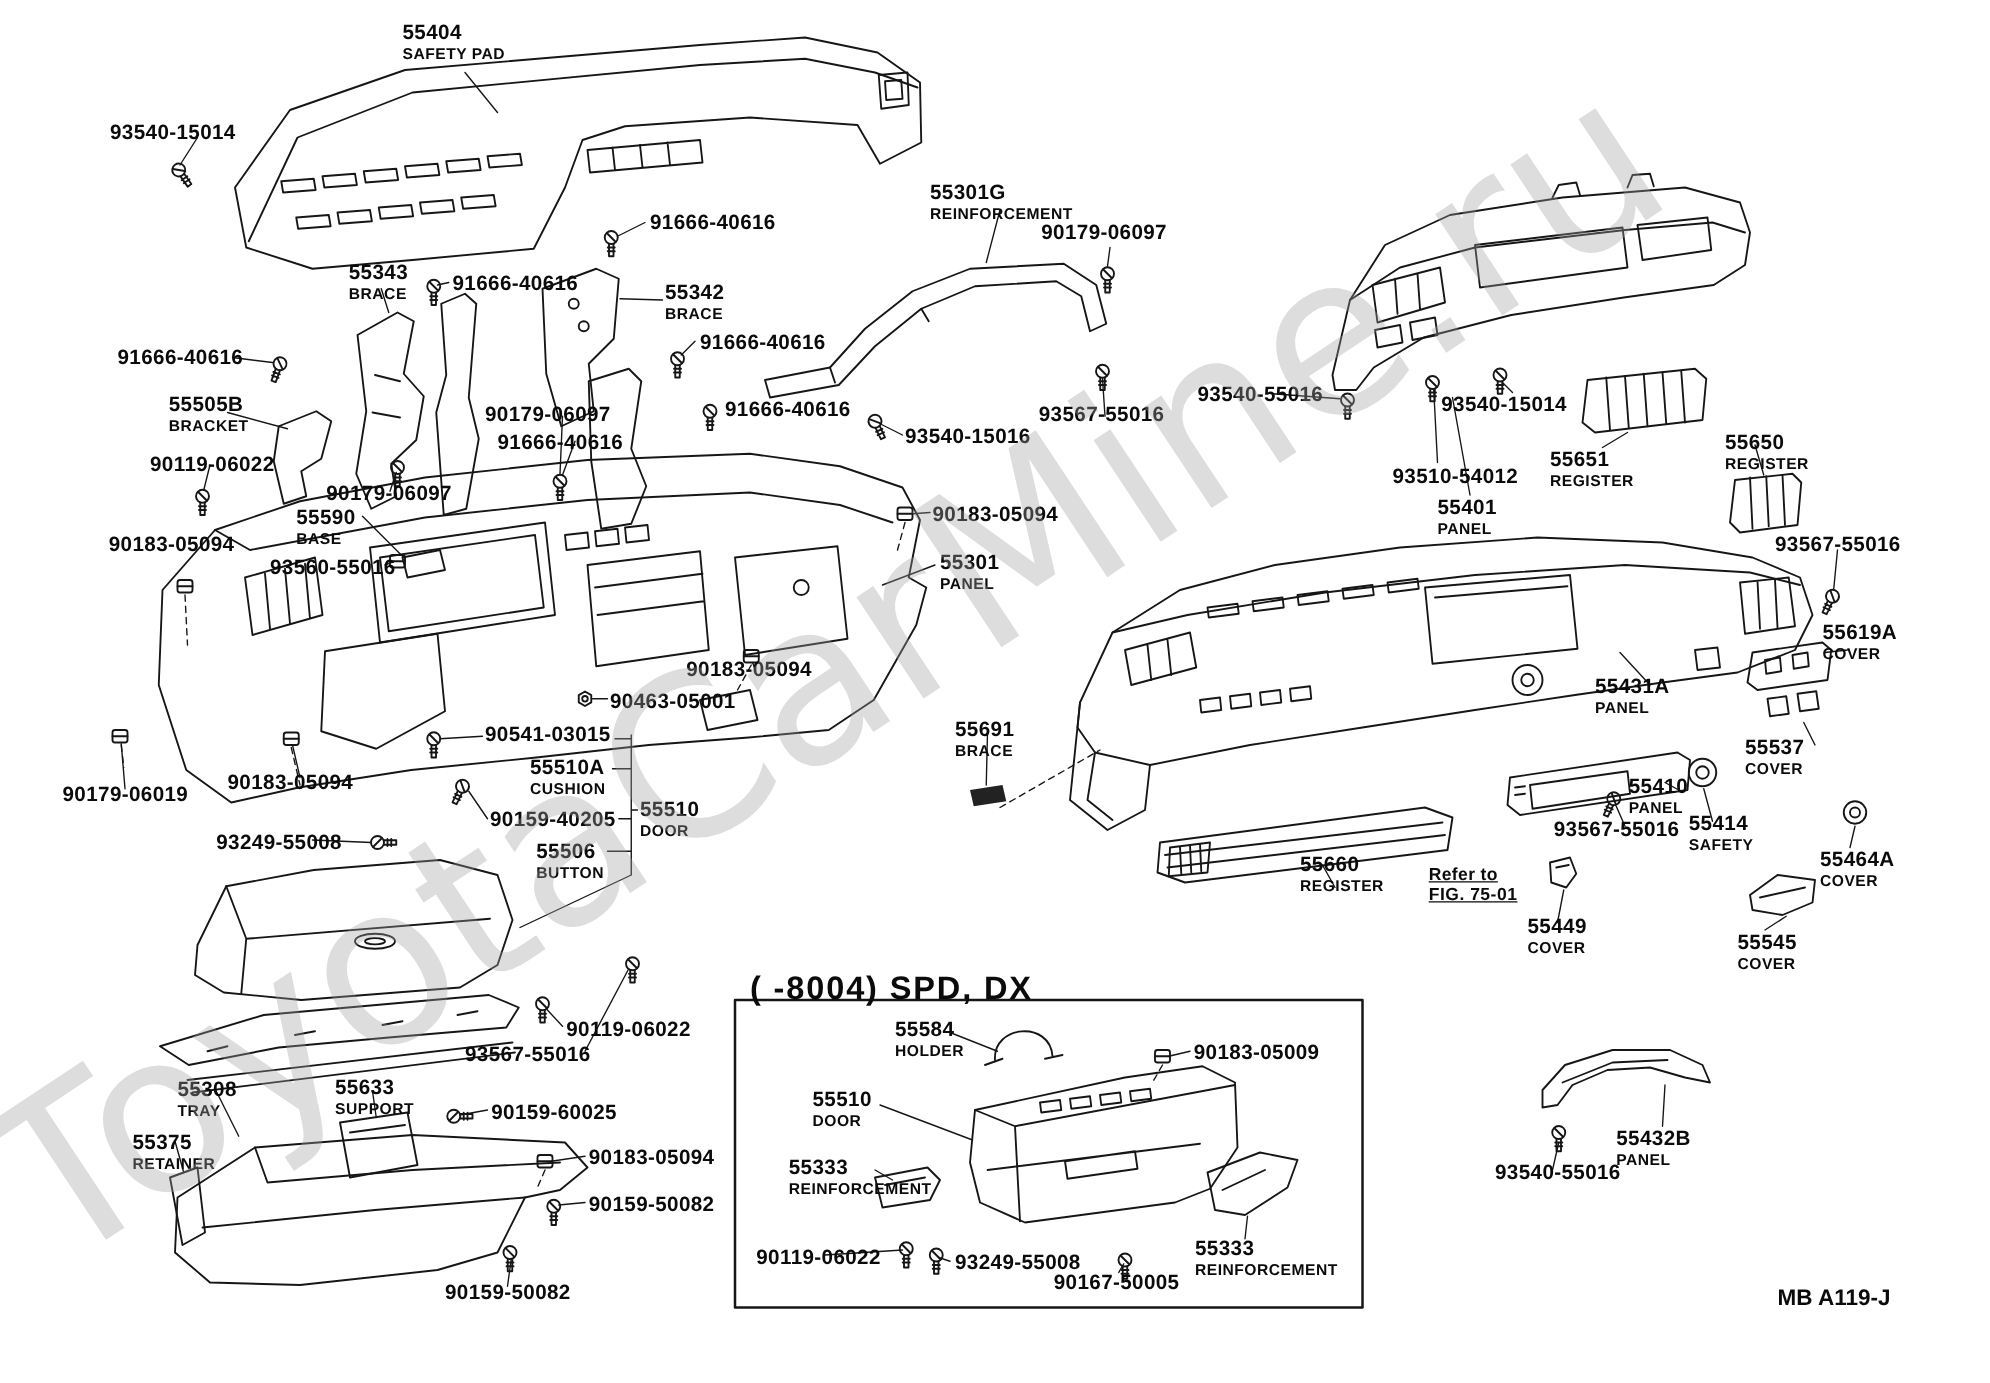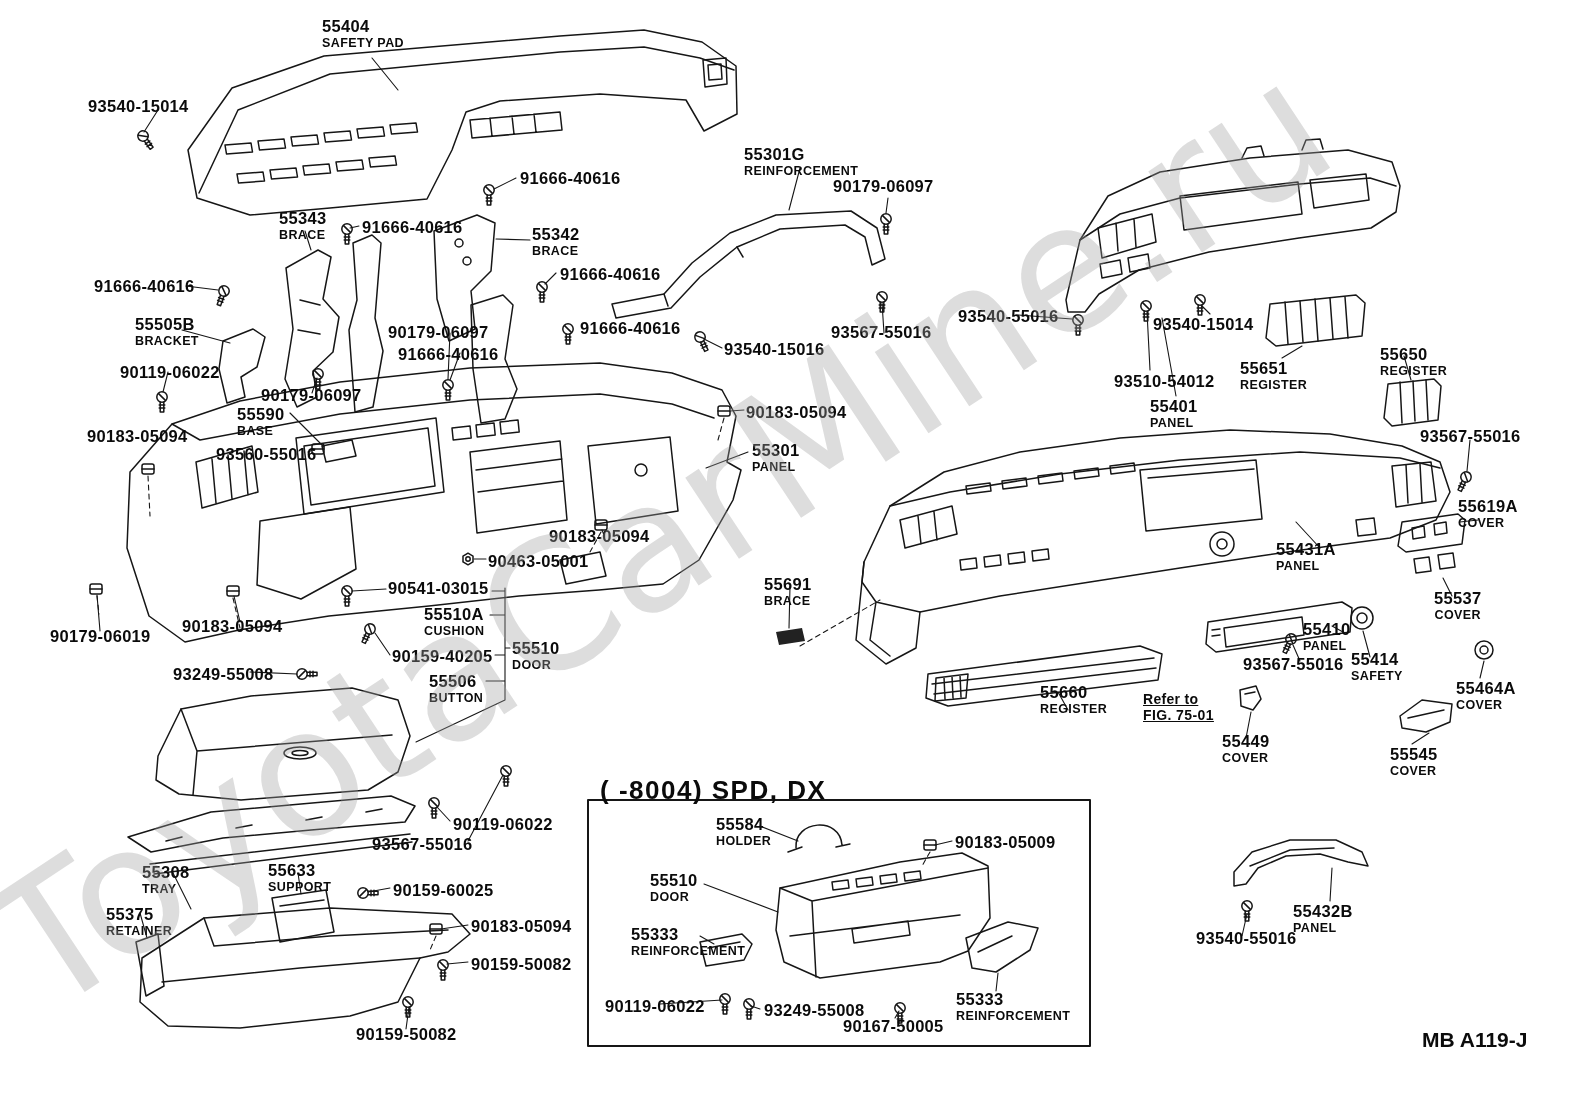--- a/index.html
+++ b/index.html
@@ -5,21 +5,21 @@
   html,body{margin:0;padding:0;background:#ffffff;}
   #stage{position:relative;width:1592px;height:1106px;background:#fff;overflow:hidden;
          font-family:"Liberation Sans",sans-serif;}
   #stage svg{position:absolute;left:0;top:0;}
   #labels{position:absolute;left:0;top:0;width:100%;height:100%;z-index:2;}
   .label{position:absolute;color:#0b0b0b;line-height:1.08;white-space:nowrap;}
   .label .l0{font-size:16.5px;font-weight:700;letter-spacing:.3px;}
   .label .l1{font-size:12.5px;font-weight:700;letter-spacing:.4px;margin-top:1px;}
   .label.note .l0,.label.note .l1{font-size:14px;text-decoration:underline;}
   .label.header .l0{font-size:26px;letter-spacing:1.5px;}
-  .code-label{position:absolute;font-size:21px;font-weight:700;color:#0b0b0b;z-index:2;}
+  .code-label{position:absolute;font-size:18px;font-weight:700;color:#0b0b0b;z-index:2;}
   .watermark{position:absolute;left:70px;top:845px;z-index:3;pointer-events:none;
              font-family:"DejaVu Sans",sans-serif;font-size:178px;font-weight:400;
              color:#9f9f9f;opacity:.35;white-space:nowrap;
              transform:rotate(-33.5deg);transform-origin:0 100%;}
 </style>
 </head>
 <body>
 
 <div id="stage">
 
@@ -428,21 +428,21 @@
         <div class="l0">93567-55016</div>
       </div>
       <div class="label" style="left: 1458px; top: 498px;">
         <div class="l0">55619A</div>
         <div class="l1">COVER</div>
       </div>
       <div class="label" style="left: 1276px; top: 541px;">
         <div class="l0">55431A</div>
         <div class="l1">PANEL</div>
       </div>
-      <div class="label" style="left: 1434px; top: 590px; text-align: center;">
+      <div class="label" style="left: 1396px; top: 590px;">
         <div class="l0">55537</div>
         <div class="l1">COVER</div>
       </div>
       <div class="label" style="left: 764px; top: 576px;">
         <div class="l0">55691</div>
         <div class="l1">BRACE</div>
       </div>
       <div class="label" style="left: 1303px; top: 621px;">
         <div class="l0">55410</div>
         <div class="l1">PANEL</div>

